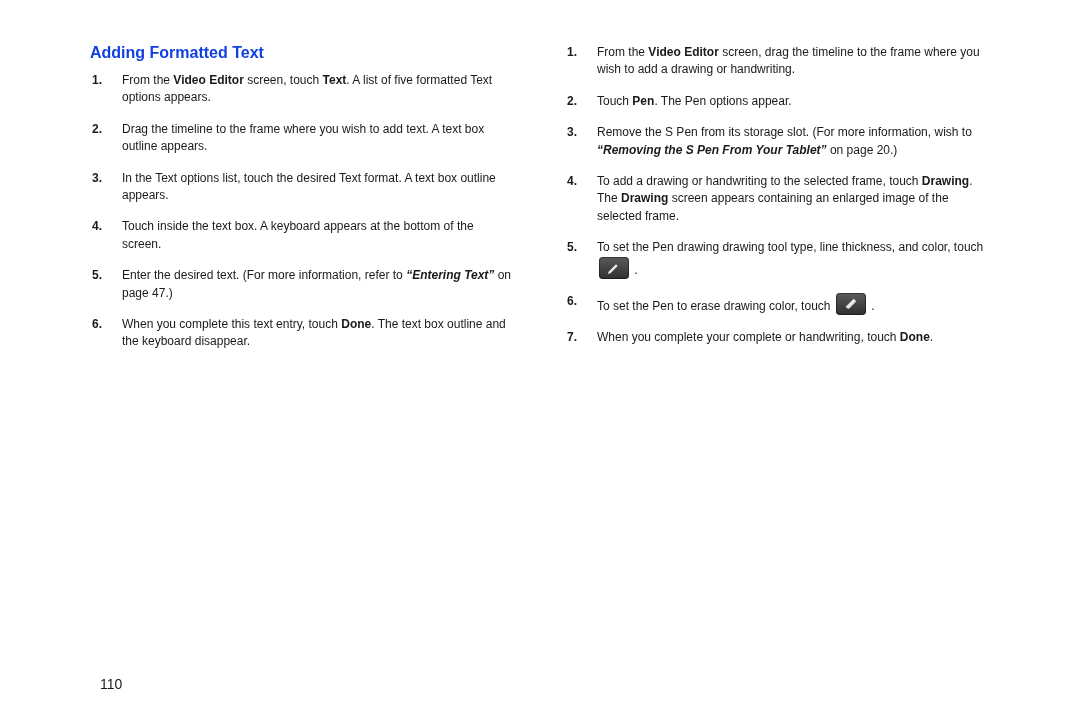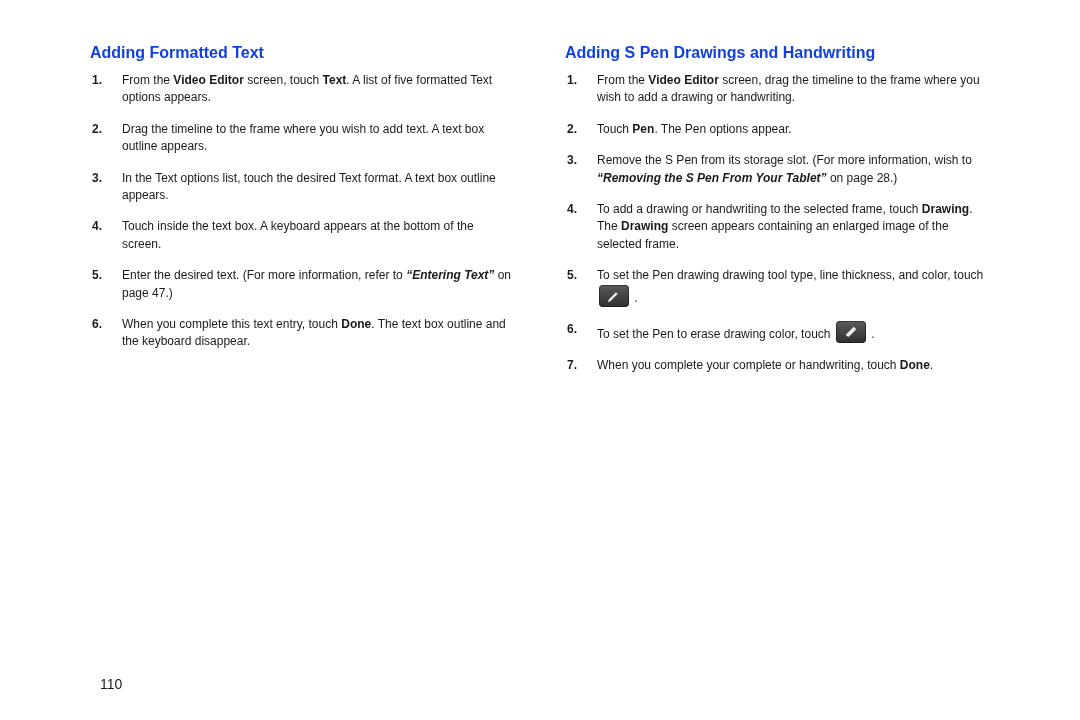--- a/index.html
+++ b/index.html
@@ -104,33 +104,32 @@
       </li>
 
       <li>
         <span>When you complete this text entry, touch </span><b>Done</b><span>. The text box outline and the keyboard disappear.</span>
       </li>
 
     </ol>
   </div>
 
   <div class="col">
-    <h3 class="section-title">Adding S Pen Drawings and Handwriting</h3>
     <ol class="steps">
 
       <li>
         <span>From the </span><b>Video Editor</b><span> screen, drag the timeline to the frame where you wish to add a drawing or handwriting.</span>
       </li>
 
       <li>
         <span>Touch </span><b>Pen</b><span>. The Pen options appear.</span>
       </li>
 
       <li>
-        <span>Remove the S Pen from its storage slot. (For more information, wish to </span><span class="bi">“Removing the S Pen From Your Tablet”</span><span> on page 28.)</span>
+        <span>Remove the S Pen from its storage slot. (For more information, wish to </span><span class="bi">“Removing the S Pen From Your Tablet”</span><span> on page 20.)</span>
       </li>
 
       <li>
         <span>To add a drawing or handwriting to the selected frame, touch </span><b>Drawing</b><span>. The </span><b>Drawing</b><span> screen appears containing an enlarged image of the selected frame.</span>
       </li>
 
       <li>
         <span>To set the Pen drawing drawing tool type, line thickness, and color, touch </span>
         <span class="inline-icon">
           <svg viewBox="0 0 24 24">

